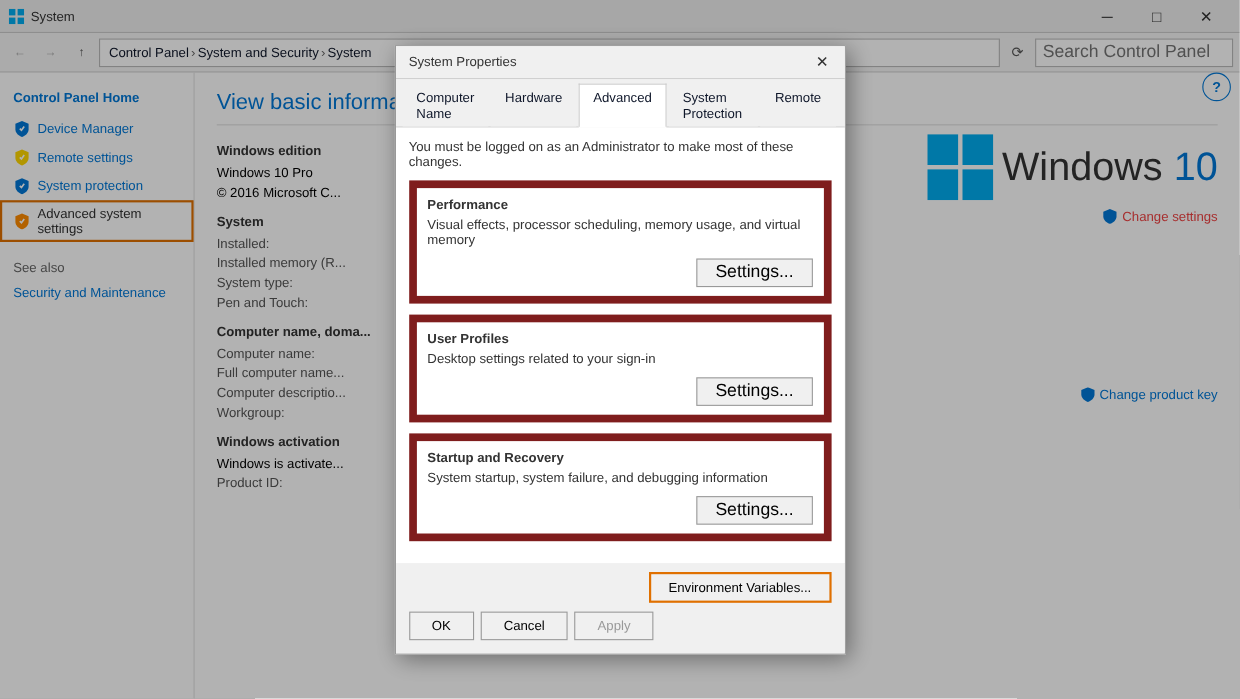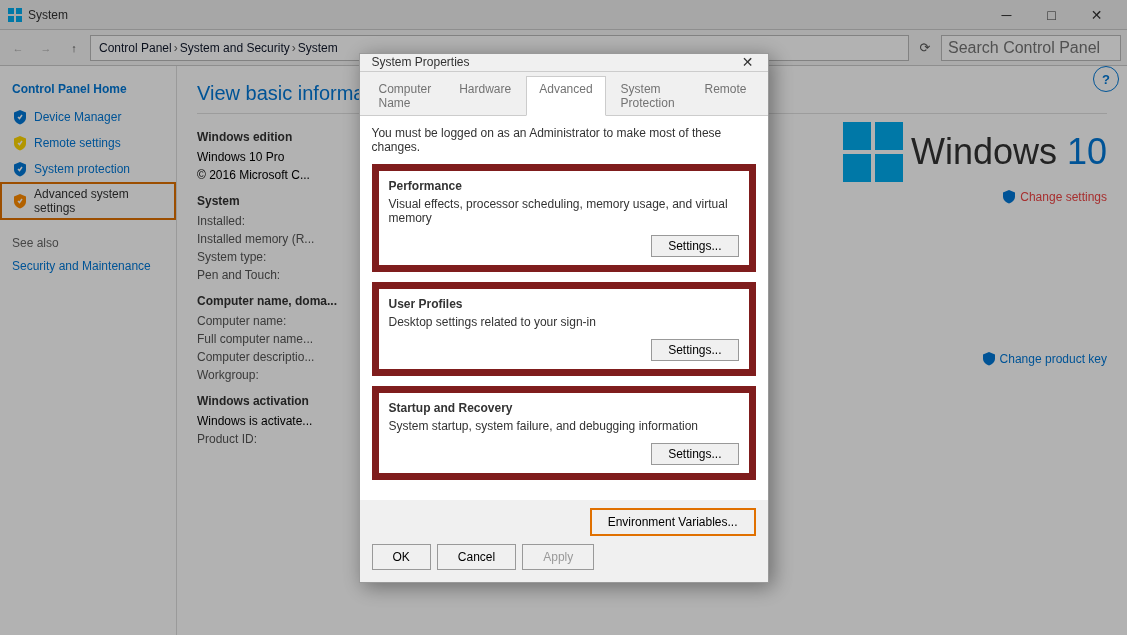--- a/index.html
+++ b/index.html
@@ -161,21 +161,21 @@
       z-index: 100;
     }
     .modal {
       background: #f0f0f0;
       border: 1px solid #999;
       box-shadow: 4px 4px 20px rgba(0,0,0,0.4);
       width: 410px;
     }
     .modal-title-bar {
       background: #f0f0f0;
-      height: 18px;
+      height: 30px;
       display: flex;
       align-items: center;
       justify-content: space-between;
       padding: 0 8px 0 12px;
       border-bottom: 1px solid #ccc;
     }
     .modal-title {
       font-size: 12px; color: #333; font-weight: 400;
     }
     .modal-close-btn {
@@ -190,21 +190,21 @@
       background: #f0f0f0;
       padding: 4px 6px 0;
       border-bottom: 1px solid #ccc;
     }
     .modal-tab {
       padding: 5px 12px;
       font-size: 12px;
       cursor: pointer;
       border: 1px solid transparent;
       border-bottom: none;
-      color: #737373;
+      color: #0f172a;
       background: #f0f0f0;
       margin-right: 2px;
     }
     .modal-tab.active {
       background: white;
       border-color: #ccc;
       border-bottom: 1px solid white;
       margin-bottom: -1px;
       position: relative;
       z-index: 1;
@@ -227,21 +227,21 @@
     }
     .modal-section-title {
       font-size: 12px; font-weight: 600; margin-bottom: 4px;
     }
     .modal-section-desc {
       font-size: 12px; color: #333; margin-bottom: 8px;
     }
     .modal-settings-btn {
       float: right;
       padding: 3px 16px;
-      font-size: 12px;
+      font-size: 16px;
       background: #f0f0f0;
       border: 1px solid #999;
       cursor: pointer;
       margin-top: 2px;
     }
     .clearfix::after { content: ''; display: table; clear: both; }
 
     
     .modal-footer {
       padding: 8px 12px 12px;

